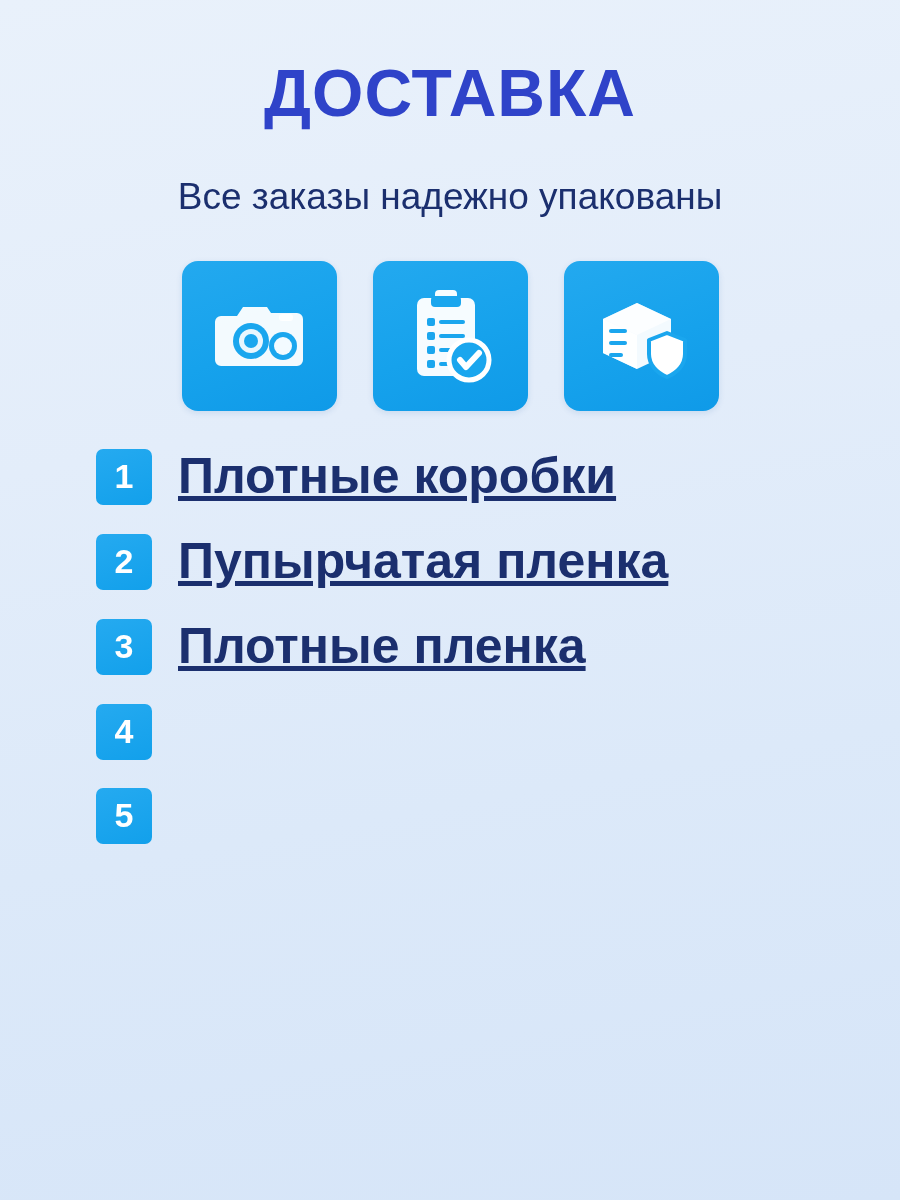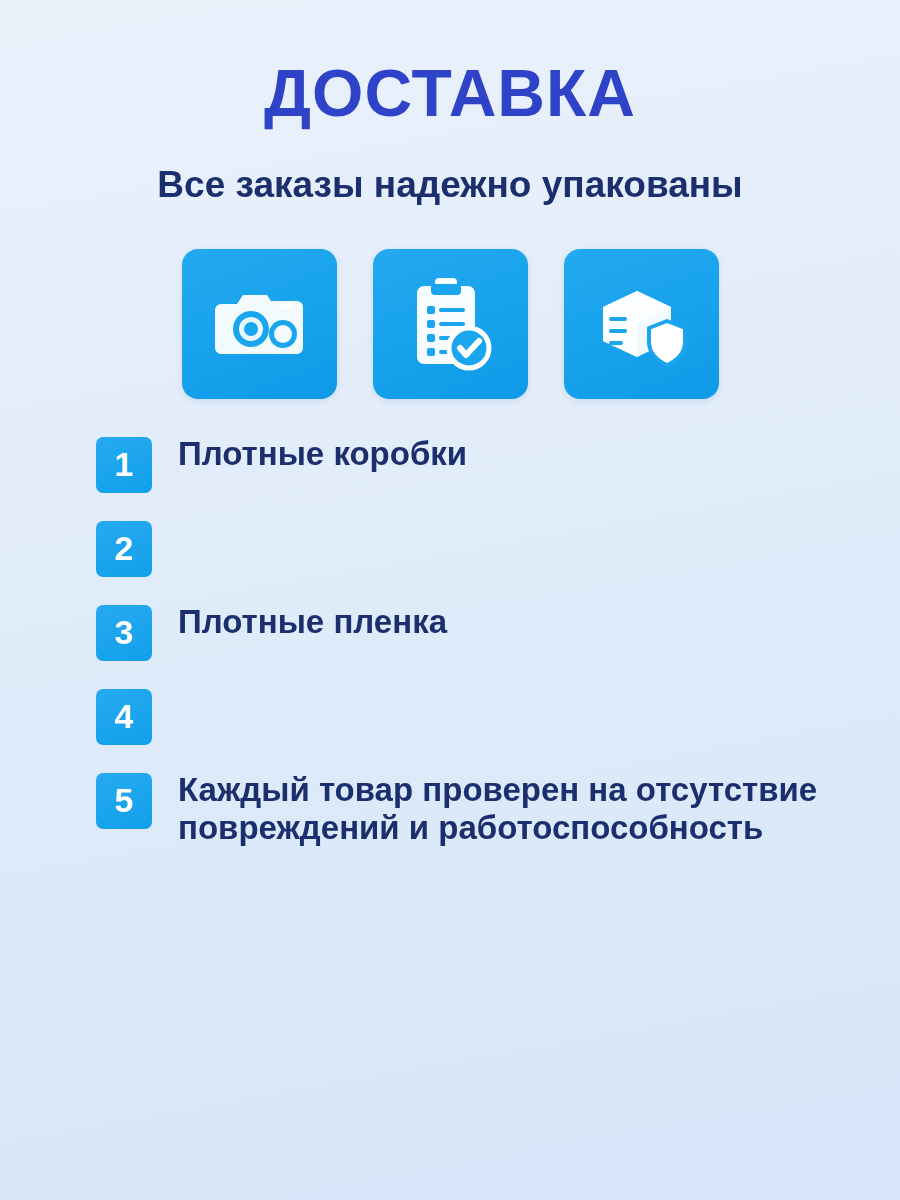--- a/index.html
+++ b/index.html
@@ -28,23 +28,23 @@
     font-weight: bold;
     letter-spacing: 1px;
     color: #2f43c9;
     margin: 0;
     padding-top: 60px;
     line-height: 1.0;
   }
   .subtitle {
     text-align: center;
     font-size: 37px;
-    font-weight: bold;
+    font-weight: normal;
     color: #1b2f6e;
-    margin: 0;
+    margin: 12px;
     padding-top: 38px;
     line-height: 1.15;
   }
 
   
   .icon-row {
     display: flex;
     justify-content: center;
     gap: 36px;
     margin-top: 42px;
@@ -83,25 +83,26 @@
     color: #ffffff;
     font-size: 34px;
     font-weight: bold;
     display: flex;
     align-items: center;
     justify-content: center;
     margin-top: 2px;
   }
   .item-label {
     margin-left: 26px;
-    font-size: 33px;
+    font-size: 50px;
     font-weight: bold;
     color: #1b2f6e;
     line-height: 1.18;
     max-width: 660px;
+    text-decoration: underline;
   }
   .list-item.last .item-label {
     max-width: 660px;
   }
 </style>
 </head>
 <body>
 
 <div class="page">
 
@@ -166,31 +167,31 @@
 
   <div class="list">
 
     <div class="list-item">
       <div class="badge">1</div>
       <div class="item-label">Плотные коробки</div>
     </div>
 
     <div class="list-item">
       <div class="badge">2</div>
+      <div class="item-label">Пупырчатая пленка</div>
     </div>
 
     <div class="list-item">
       <div class="badge">3</div>
       <div class="item-label">Плотные пленка</div>
     </div>
 
     <div class="list-item">
       <div class="badge">4</div>
     </div>
 
     <div class="list-item last">
       <div class="badge">5</div>
-      <div class="item-label">Каждый товар проверен на отсутствие повреждений и работоспособность</div>
     </div>
 
   </div>
 
 </div>
 
 </body></html>

